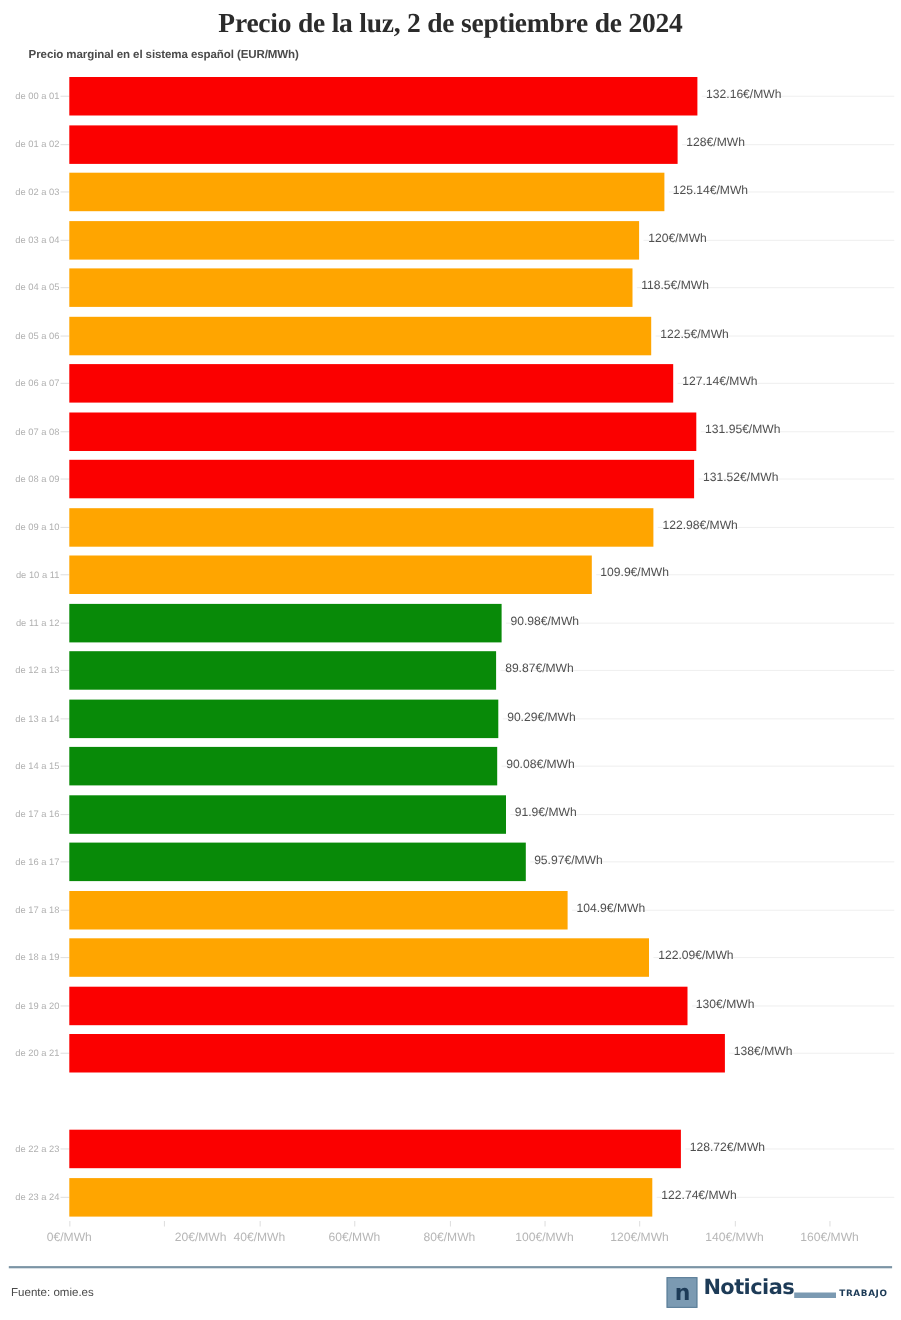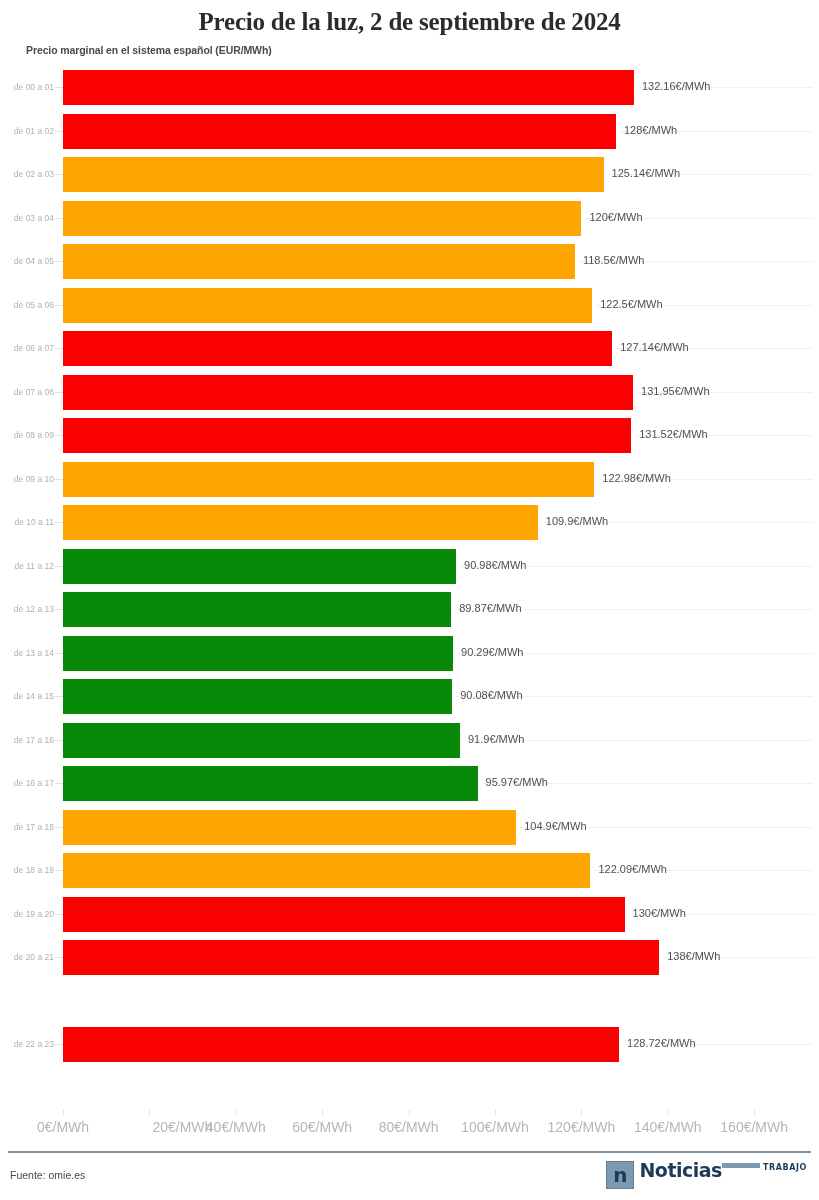--- a/index.html
+++ b/index.html
@@ -110,21 +110,21 @@
   .xtick-mark {
     position: absolute;
     top: 0;
     width: 1px;
     height: 5px;
     background: #e0e0e0;
   }
   .xtick-label {
     position: absolute;
     top: 9px;
-    font-size: 14px;
+    font-size: 11px;
     color: #b6b6b6;
     white-space: nowrap;
     transform: translateX(-50%);
   }
 
   
   .footer-rule {
     position: absolute;
     top: 1151px;
     left: 8px;
@@ -167,21 +167,21 @@
   .logo-name {
     font-family: "DejaVu Sans", sans-serif;
     font-weight: bold;
     font-size: 19px;
     line-height: 19px;
     color: #1d3b57;
     letter-spacing: -0.5px;
   }
   .logo-sub {
     display: flex;
-    align-items: flex-start;
+    align-items: flex-end;
     gap: 3px;
     margin-top: 2px;
   }
   .logo-sub-bar {
     width: 38px;
     height: 5px;
     background: #7b9ab2;
   }
   .logo-sub-text {
     font-family: "DejaVu Sans", sans-serif;
@@ -346,20 +346,27 @@
         <div class="row-gridline" style="left: 663.16px;"></div>
         <div class="bar red" style="width: 596.16px;"></div>
         <div class="value-label" style="left: 667.16px;">138€/MWh</div>
       </div>
       <div class="row" style="top: 957px;">
         <div class="row-label">de 22 a 23</div>
         <div class="tick-stub"></div>
         <div class="row-gridline" style="left: 623.07px;"></div>
         <div class="bar red" style="width: 556.07px;"></div>
         <div class="value-label" style="left: 627.07px;">128.72€/MWh</div>
+      </div>
+      <div class="row" style="top: 1000.5px;">
+        <div class="row-label">de 23 a 24</div>
+        <div class="tick-stub"></div>
+        <div class="row-gridline" style="left: 597.237px;"></div>
+        <div class="bar orange" style="width: 530.237px;"></div>
+        <div class="value-label" style="left: 601.237px;">122.74€/MWh</div>
       </div>
     </div>
 
   <div class="xaxis" id="xaxis">
       <div class="xtick-mark" style="left: 63px;"></div>
       <div class="xtick-label" style="left: 63px;">0€/MWh</div>
       <div class="xtick-mark" style="left: 149.4px;"></div>
       <div class="xtick-label" style="left: 149.4px; margin-left: 33px;">20€/MWh</div>
       <div class="xtick-mark" style="left: 235.8px;"></div>
       <div class="xtick-label" style="left: 235.8px;">40€/MWh</div>

